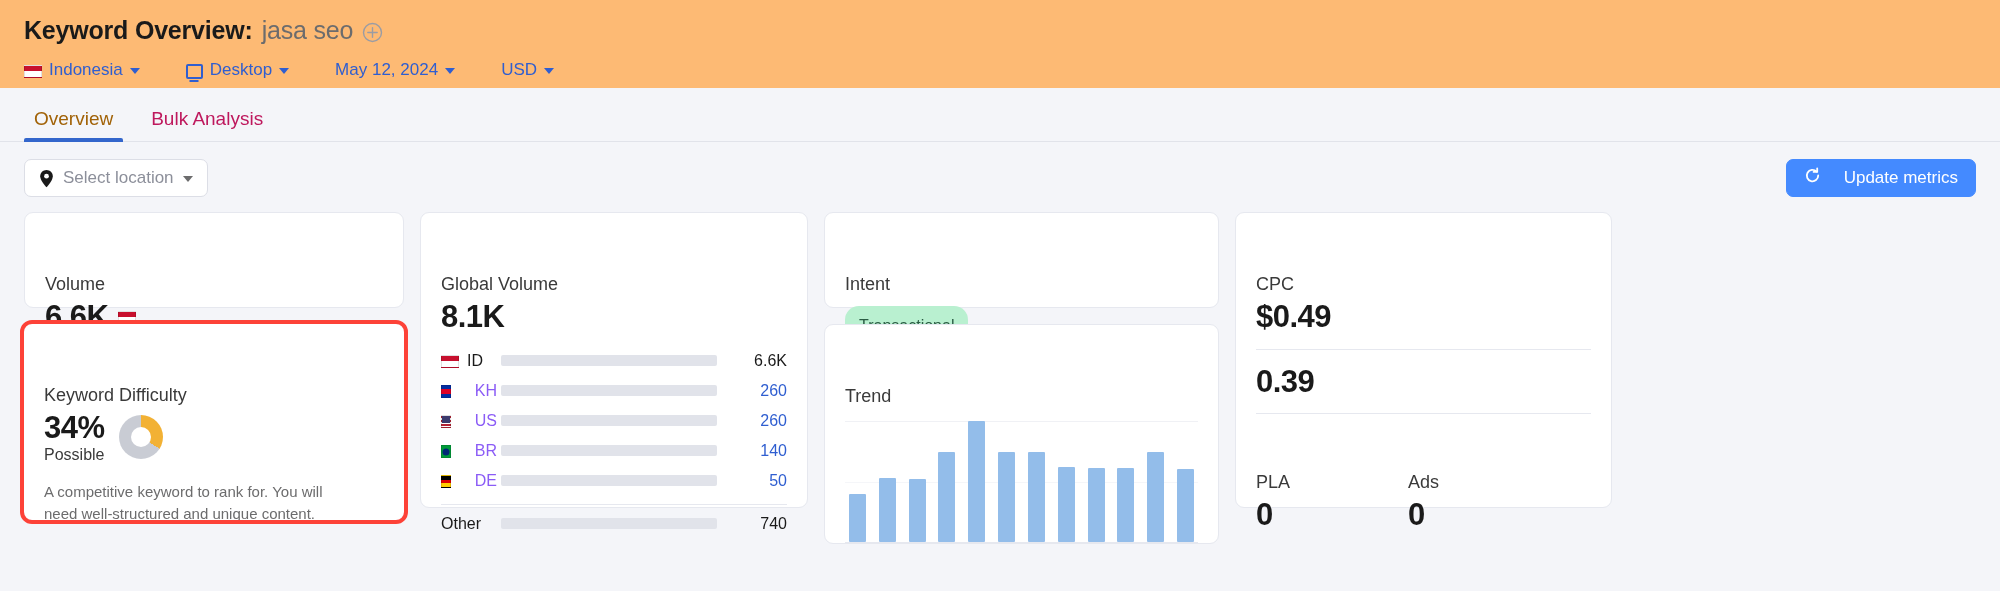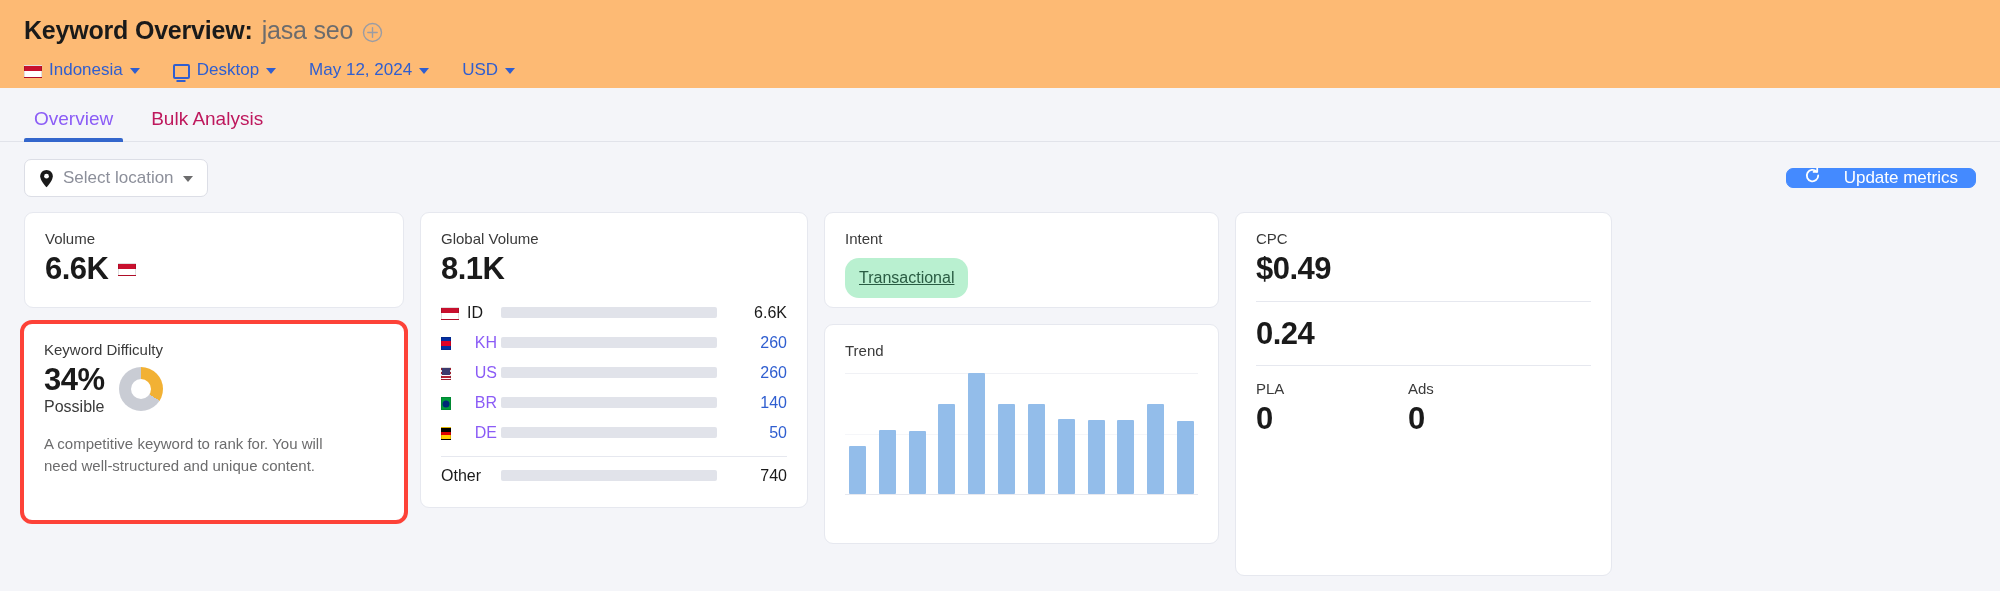--- a/index.html
+++ b/index.html
@@ -12,63 +12,63 @@
   }
   .page { width: 2000px; height: 591px; position: relative; background: #f4f5f9; }
 
   
   .header { padding: 14px 24px 0 24px; background: #fdba74; }
   .title-row { display: flex; align-items: center; gap: 9px; height: 32px; }
   .title-main { font-size: 25px; font-weight: bold; color: #1a1a1a; letter-spacing: -0.2px; }
   .title-kw { font-size: 25px; font-weight: normal; color: #6c6c6d; letter-spacing: -0.2px; }
   .plus-icon { width: 21px; height: 21px; display: inline-block; position: relative; top: 2px; }
 
-  .filter-row { display: flex; align-items: center; gap: 3px; height: 36px; margin-top: 6px; }
+  .filter-row { display: flex; align-items: center; gap: 16px; height: 36px; margin-top: 6px; }
   .filter { display: flex; align-items: center; gap: 7px; font-size: 17px; color: #2f5ed0; cursor: pointer; padding-right: 30px; }
   .filter .lbl { color: #2f5ed0; }
   .flag { width: 18px; height: 13px; display: inline-block; border: 1px solid rgba(0,0,0,.12); position: relative; top: 1px; }
   .flag-id { background: linear-gradient(to bottom, #c8102e 0 50%, #ffffff 50% 100%); }
   .flag-kh { background: linear-gradient(to bottom, #032ea1 0 25%, #e00025 25% 75%, #032ea1 75% 100%); }
   .flag-us { background: repeating-linear-gradient(to bottom, #b22234 0 2px, #ffffff 2px 4px); }
   .flag-br { background: #009b3a; }
   .flag-uk { background: #012169; }
   .flag-de { background: linear-gradient(to bottom, #000 0 33%, #dd0000 33% 66%, #ffce00 66% 100%); }
   .flag-br::after { content: ""; position: absolute; left: 50%; top: 50%; width: 7px; height: 7px; background: #002776; border-radius: 50%; transform: translate(-50%,-50%); }
   .flag-us::after { content: ""; position: absolute; left: 0; top: 0; width: 8px; height: 7px; background: #3c3b6e; }
   .flag-uk::after { content: ""; position: absolute; left: 0; top: 5px; width: 100%; height: 3px; background: #fff; }
   .chev { width: 0; height: 0; border-left: 5px solid transparent; border-right: 5px solid transparent; border-top: 6px solid #2f5ed0; display: inline-block; position: relative; top: 1px; }
   .chev-gray { border-top-color: #6c6c6d; }
   .monitor-ico { width: 17px; height: 15px; border: 2px solid #2f5ed0; border-radius: 2px; position: relative; top: 1px; }
   .monitor-ico::after { content: ""; position: absolute; left: 50%; bottom: -5px; width: 9px; height: 2px; background: #2f5ed0; transform: translateX(-50%); }
 
   
   .tabs { display: flex; align-items: flex-end; gap: 0; margin-top: 14px; border-bottom: 1px solid #e1e3ea; padding-left: 24px; height: 40px; background: #f4f5f9; }
   .tab { font-size: 19px; color: #be185d; padding: 0 10px 11px 10px; cursor: pointer; position: relative; margin-right: 18px; }
-  .tab.active { font-weight: normal; color: #8b5cf6; }
+  .tab.active { font-weight: normal; color: #a16207; }
   .tab.active::after { content: ""; position: absolute; left: 0; right: 0; bottom: -1px; height: 4px; background: #3366cc; border-radius: 2px 2px 0 0; }
 
   
   .toolbar { display: flex; align-items: center; justify-content: space-between; padding: 14px 24px 0 24px; height: 58px; }
   .loc-btn { display: flex; align-items: center; gap: 9px; background: #fff; border: 1px solid #dcdee6; border-radius: 7px; padding: 8px 14px; font-size: 17px; color: #8c8f9a; cursor: pointer; height: 38px; }
   .pin-ico { width: 15px; height: 19px; position: relative; }
   .pin-ico svg { display: block; }
   .tb-right { display: flex; align-items: center; gap: 12px; }
-  .btn { display: flex; align-items: center; gap: 23px; border-radius: 7px; font-size: 17px; cursor: pointer; height: 20px; padding: 0 17px; }
+  .btn { display: flex; align-items: center; gap: 23px; border-radius: 7px; font-size: 17px; cursor: pointer; height: 38px; padding: 0 17px; }
   .btn-primary { background: #448aff; color: #fff; border: 1px solid #448aff; }
   .btn-secondary { background: #f0f1f5; color: #3a3a3a; border: 1px solid #e0e2ea; }
 
   
   .grid { display: flex; gap: 16px; padding: 12px 24px 0 24px; align-items: flex-start; }
   .col { display: flex; flex-direction: column; gap: 16px; }
   .col-vol { width: 380px; }
   .col-gv { width: 388px; }
   .col-mid { width: 395px; }
   .col-cpc { width: 377px; }
   .card { background: #fff; border: 1px solid #e6e8ef; border-radius: 9px; padding: 17px 20px; }
-  .card-label { font-size: 15px; color: #3a3a3a; margin-bottom: 4px; }
+  .card-label { font-size: 18px; color: #3a3a3a; margin-bottom: 4px; margin-top: 44px; }
   .card-value { font-size: 31px; font-weight: bold; color: #1a1a1a; letter-spacing: -0.5px; line-height: 1.15; }
 
   .vol-card { height: 96px; }
   .vol-line { display: flex; align-items: center; gap: 10px; }
 
   
   .kd-wrap { position: relative; }
   .kd-card { height: 196px; border: none; }
   .kd-outline { position: absolute; inset: -4px; border: 4px solid #fd4238; border-radius: 12px; pointer-events: none; }
   .kd-row { display: flex; align-items: center; gap: 14px; }
@@ -95,21 +95,21 @@
   
   .intent-card { height: 96px; }
   .badge { display: inline-block; background: #b9f0d0; color: #2a5c43; font-size: 16px; padding: 11px 14px; border-radius: 14px; margin-top: 7px; text-decoration: underline; }
   .trend-card { height: 220px; padding-bottom: 2px; }
   .trend-chart { position: relative; height: 122px; margin-top: 14px; border-bottom: 1px solid #e6e8ef; display: flex; align-items: flex-end; gap: 0; justify-content: space-between; padding: 0 4px; }
   .trend-chart::before { content: ""; position: absolute; left: 0; right: 0; top: 0; height: 1px; background: #f0f1f5; }
   .trend-chart::after { content: ""; position: absolute; left: 0; right: 0; top: 50%; height: 1px; background: #f5f6f9; }
   .tbar { width: 17px; background: #93bdea; border-radius: 1px; position: relative; z-index: 1; }
 
   
-  .cpc-card { height: 364px; padding-top: 17px; }
+  .cpc-card { height: 296px; padding-top: 17px; }
   .cpc-sec { padding-bottom: 14px; }
   .cpc-div { height: 1px; background: #e6e8ef; margin-bottom: 14px; }
   .pla-row { display: flex; }
   .pla-col { width: 152px; }
 </style>
 </head>
 <body>
 
 <div class="page">
 
@@ -283,21 +283,21 @@
     </div>
 
     <div class="col col-cpc">
       <div class="card cpc-card">
         <div class="cpc-sec">
           <div class="card-label">CPC</div>
           <div class="card-value">$0.49</div>
         </div>
         <div class="cpc-div"></div>
         <div class="cpc-sec">
-          <div class="card-value">0.24</div>
+          <div class="card-value">0.39</div>
         </div>
         <div class="cpc-div"></div>
         <div class="pla-row">
           <div class="pla-col">
             <div class="card-label">PLA</div>
             <div class="card-value">0</div>
           </div>
           <div class="pla-col">
             <div class="card-label">Ads</div>
             <div class="card-value">0</div>

